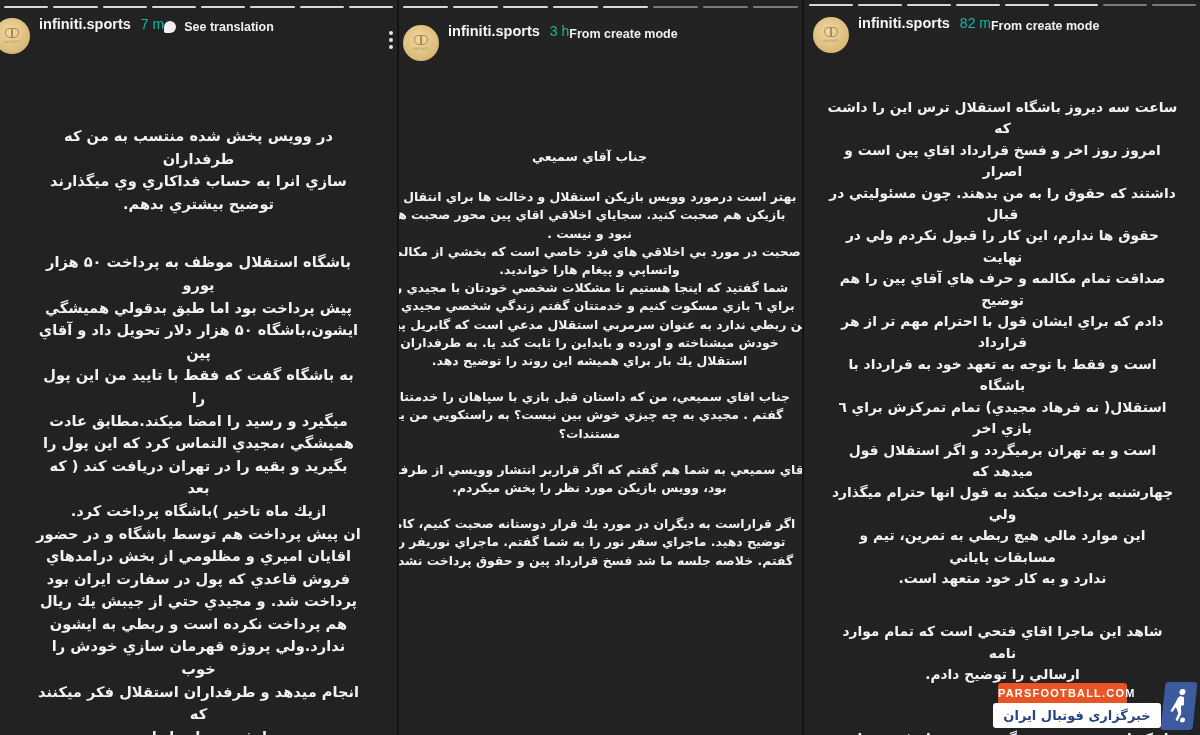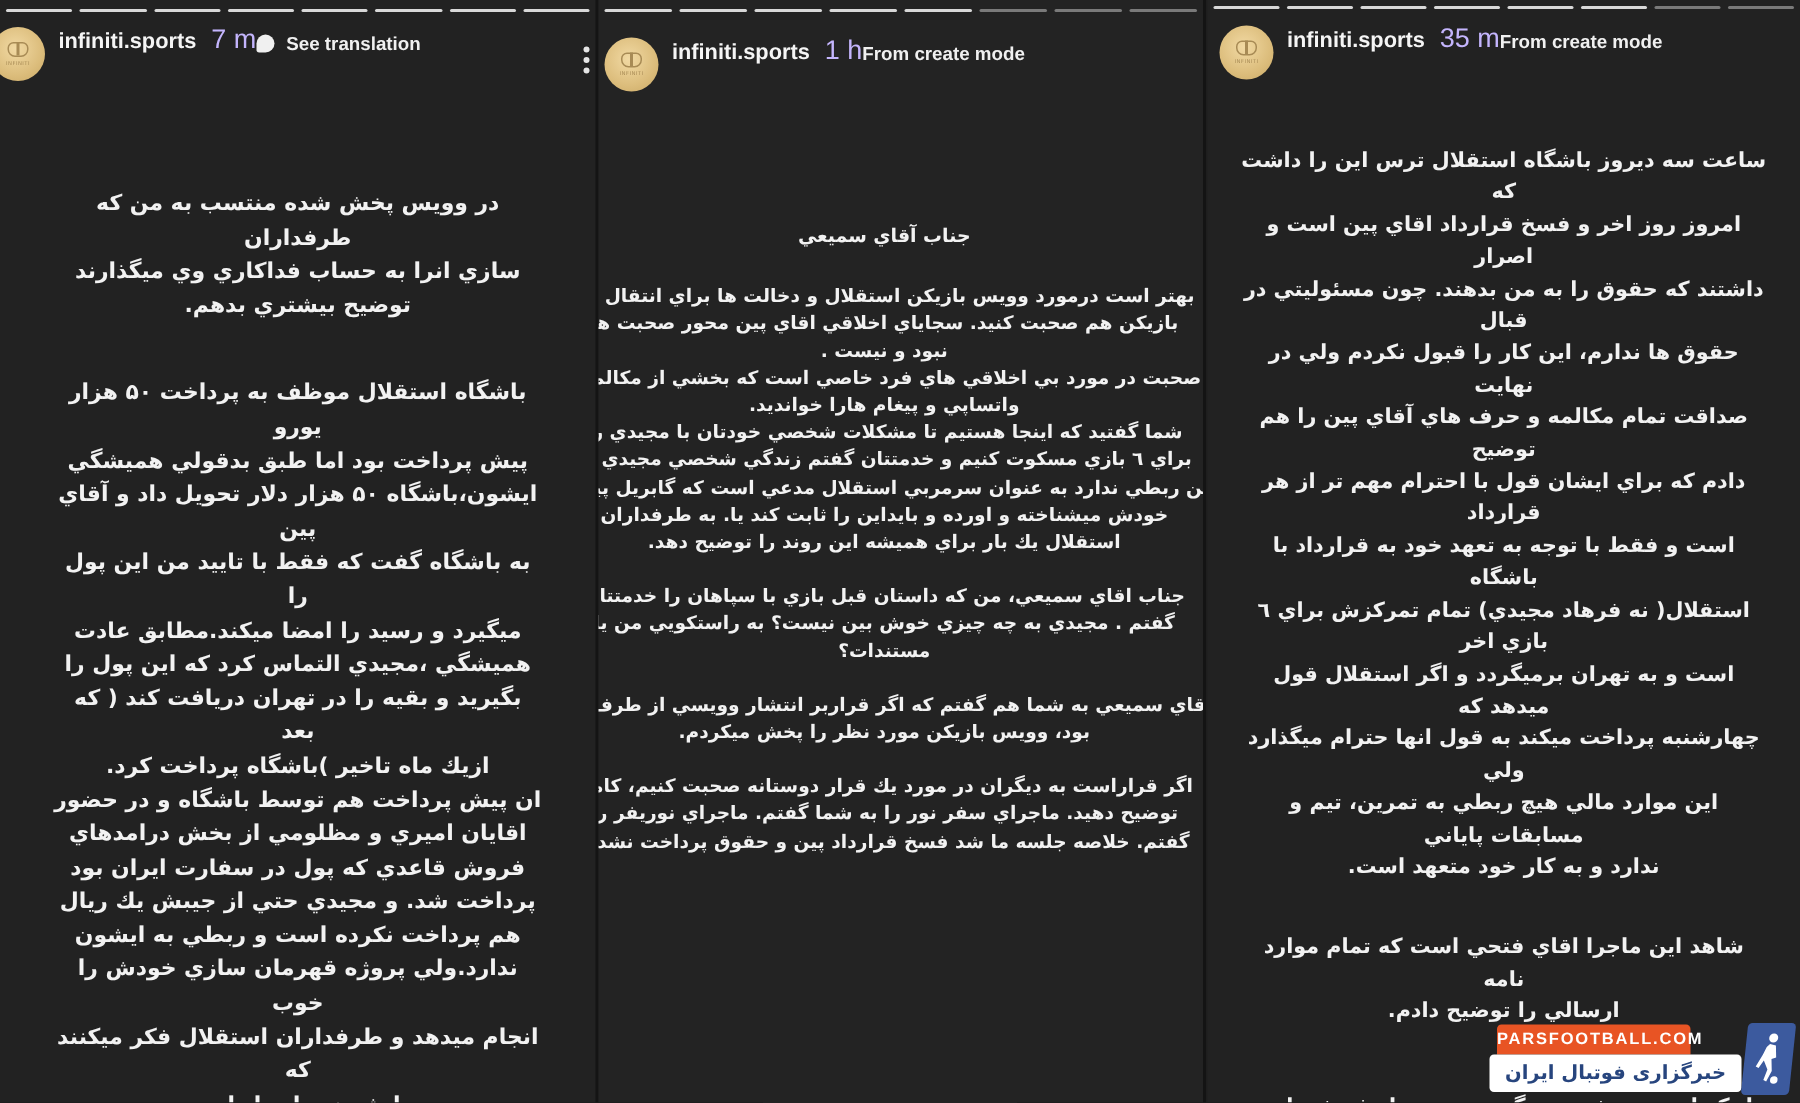--- a/index.html
+++ b/index.html
@@ -36,21 +36,21 @@
     position: relative;
   }
   .avatar .logo-mark::after {
     content: ""; position: absolute; left: 5px; top: -1px; width: 1.5px; height: 9px; background: #a88b55;
   }
   .avatar .logo-text { font-size: 3.5px; color: #a88b55; letter-spacing: 0.3px; margin-top: 2px; }
 
   .user-block { margin-left: 9px; display: flex; }
   .user-line { display: flex; align-items: baseline; gap: 10px; }
   .username { font-family: "Liberation Sans", sans-serif; font-weight: bold; font-size: 14.5px; color: #f5f5f5; }
-  .time { font-family: "Liberation Sans", sans-serif; font-size: 18px; color: #c4b5fd; }
+  .time { font-family: "Liberation Sans", sans-serif; font-size: 14px; color: #14b8a6; }
   .sub-line { display: flex; align-items: center; gap: 8px; margin-top: 4px; }
   .sub-text { font-family: "Liberation Sans", sans-serif; font-weight: bold; font-size: 12.5px; color: #f0f0f0; }
   .bubble-icon {
     width: 12px; height: 12px; background: #f0f0f0; border-radius: 50% 50% 50% 15%;
   }
 
   .more-icon {
     position: absolute; width: 4px; display: flex; flex-direction: column; gap: 3px;
   }
   .more-icon span { width: 4px; height: 4px; background: #e6e6e6; border-radius: 50%; }
@@ -170,21 +170,21 @@
   </div>
 
   <div class="header" style="left:4px; top:23px;">
     <div class="avatar">
       <div class="logo-mark"></div>
       <div class="logo-text">INFINITI</div>
     </div>
     <div class="user-block">
       <div class="user-line">
         <span class="username">infiniti.sports</span>
-        <span class="time">1 h</span>
+        <span class="time">3 h</span>
       </div>
       <div class="sub-line">
         <span class="sub-text">From create mode</span>
       </div>
     </div>
   </div>
   <div class="content">
     <div class="para title">جناب آقاي سميعي</div>
     <div class="para">بهتر است درمورد وويس بازيكن استقلال و دخالت ها براي انتقال يك
 بازيكن هم صحبت كنيد. سجاياي اخلاقي اقاي پين محور صحبت ها
@@ -221,21 +221,21 @@
     <div class="seg dim"></div>
   </div>
   <div class="header" style="left:8px; top:15px;">
     <div class="avatar">
       <div class="logo-mark"></div>
       <div class="logo-text">INFINITI</div>
     </div>
     <div class="user-block">
       <div class="user-line">
         <span class="username">infiniti.sports</span>
-        <span class="time">35 m</span>
+        <span class="time">82 m</span>
       </div>
       <div class="sub-line">
         <span class="sub-text">From create mode</span>
       </div>
     </div>
   </div>
   <div class="content">
     <div class="para">ساعت سه ديروز باشگاه استقلال ترس اين را داشت كه
 امروز روز اخر و فسخ قرارداد اقاي پين است و اصرار
 داشتند كه حقوق را به من بدهند. چون مسئوليتي در قبال

